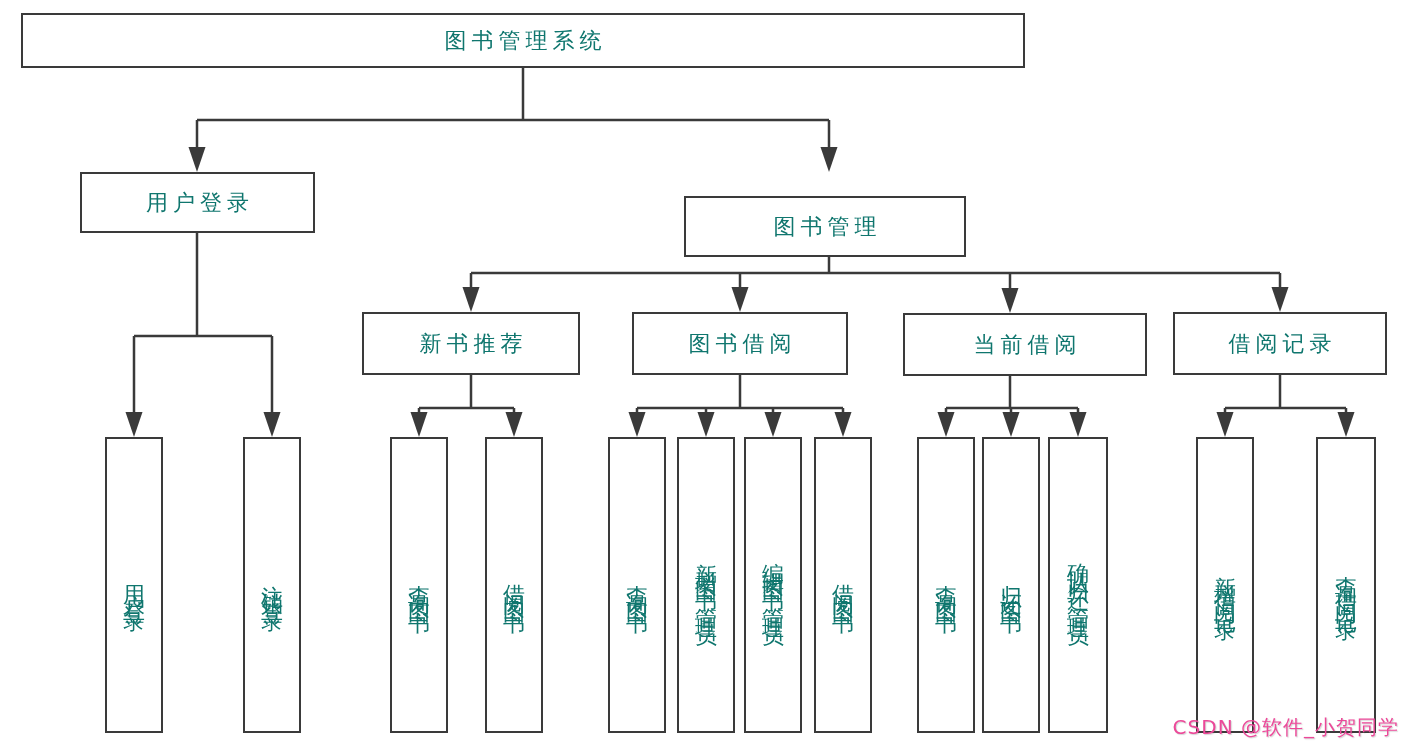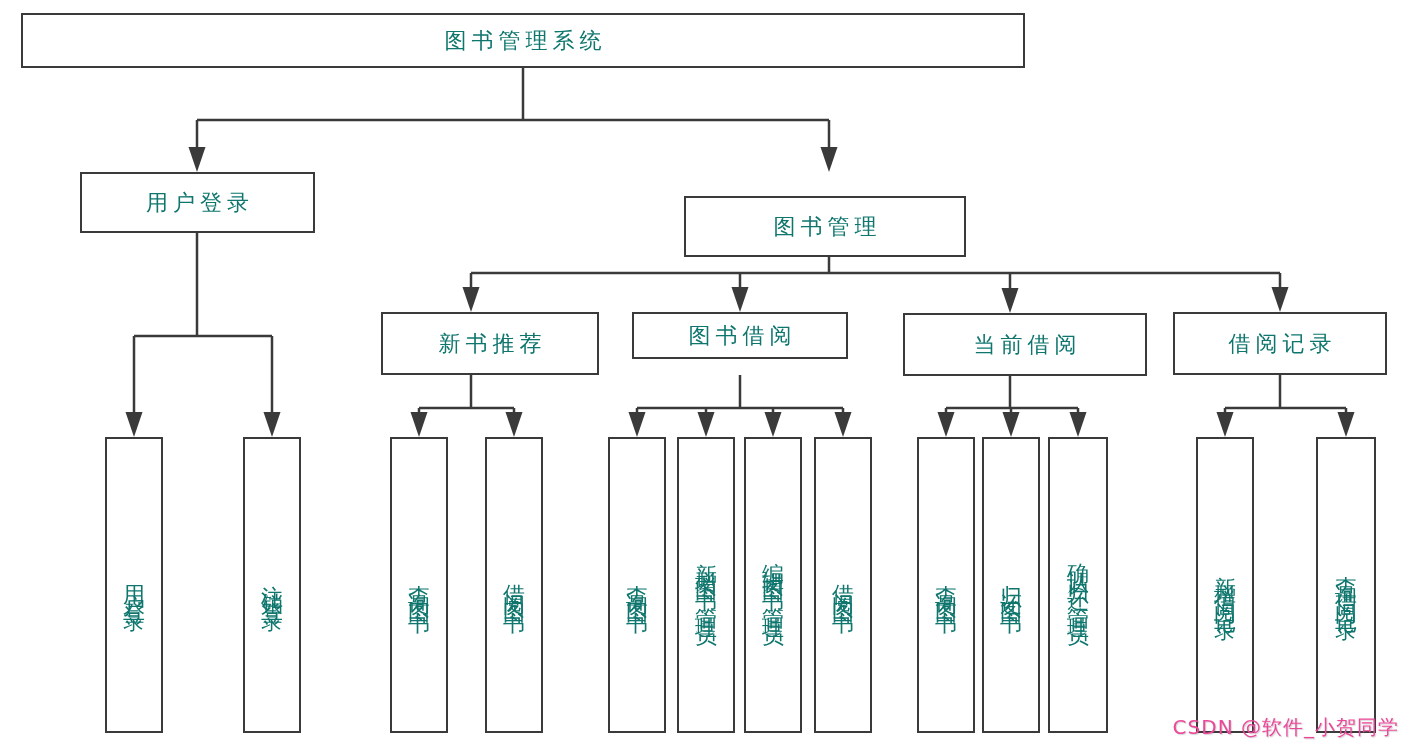--- a/index.html
+++ b/index.html
@@ -62,22 +62,22 @@
       <polygon points="1216.5,412 1233.5,412 1225,437"></polygon>
       <polygon points="1337.5,412 1354.5,412 1346,437"></polygon>
     </g>
   </svg>
 
   <div class="box" style="left:21px;top:13px;width:1004px;height:55px;">图书管理系统</div>
 
   <div class="box" style="left:80px;top:172px;width:235px;height:61px;">用户登录</div>
   <div class="box" style="left:684px;top:172px;width:282px;height:61px;margin-top:24px;">图书管理</div>
 
-  <div class="box" style="left:362px;top:312px;width:218px;height:63px;margin-left:19px;">新书推荐</div>
-  <div class="box" style="left:632px;top:312px;width:216px;height:47px;">图书借阅</div>
+  <div class="box" style="left:362px;top:312px;width:218px;height:63px;">新书推荐</div>
+  <div class="box" style="left:632px;top:312px;width:216px;height:63px;">图书借阅</div>
   <div class="box" style="left:903px;top:313px;width:244px;height:63px;">当前借阅</div>
   <div class="box" style="left:1173px;top:312px;width:214px;height:63px;">借阅记录</div>
 
   <div class="box leaf" style="left:105px;top:437px;width:58px;height:296px;">用户登录</div>
   <div class="box leaf" style="left:243px;top:437px;width:58px;height:296px;">注销登录</div>
 
   <div class="box leaf" style="left:390px;top:437px;width:58px;height:296px;">查询图书</div>
   <div class="box leaf" style="left:485px;top:437px;width:58px;height:296px;">借阅图书</div>
 
   <div class="box leaf" style="left:608px;top:437px;width:58px;height:296px;">查询图书</div>

